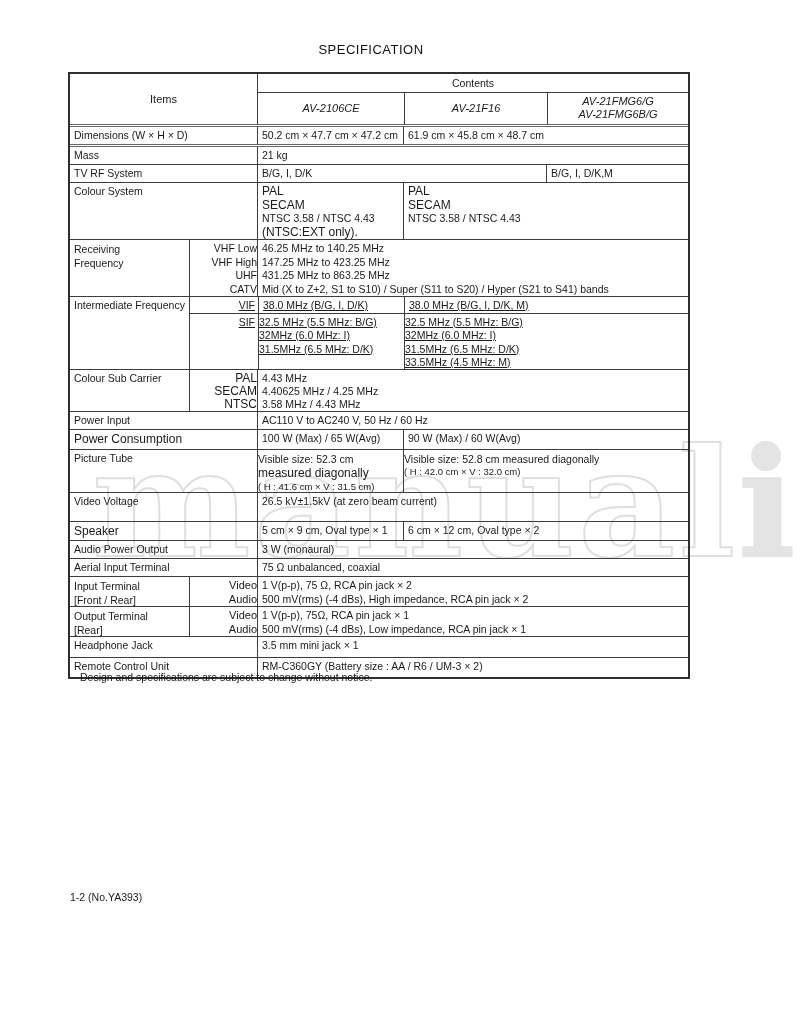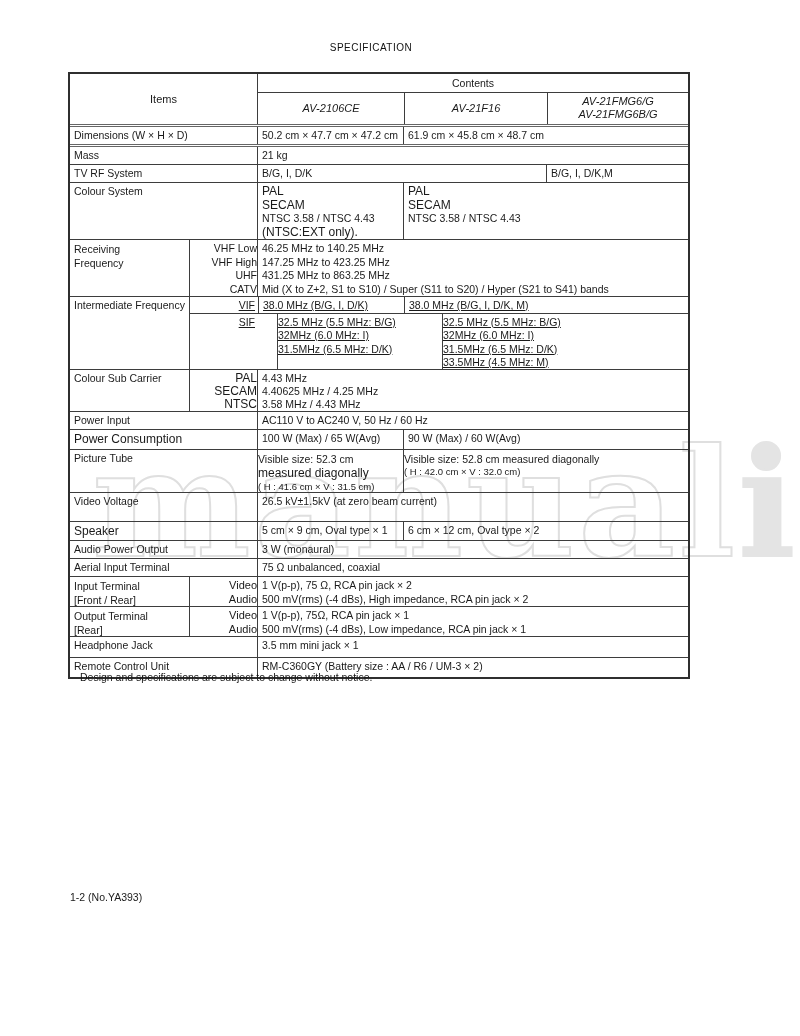--- a/index.html
+++ b/index.html
@@ -1,19 +1,19 @@
 <!DOCTYPE html>
 <html><head>
 <meta charset="utf-8">
 <style>
   html,body{margin:0;padding:0;background:#fff;}
   .page{position:relative;width:800px;height:1036px;background:#ffffff;overflow:hidden;
         font-family:"Liberation Sans","DejaVu Sans",sans-serif;color:#1a1a1a;}
   .title{position:absolute;left:68px;top:42px;width:606px;text-align:center;
-         font-size:10px;letter-spacing:0.5px;color:#111;}
+         font-size:13px;letter-spacing:0.5px;color:#111;}
   
   .wm{position:absolute;left:92px;top:423px;width:640px;z-index:0;
       font-family:"DejaVu Serif","Liberation Serif",serif;font-weight:bold;
       font-size:150px;line-height:160px;letter-spacing:3px;white-space:nowrap;
       color:#ffffff;-webkit-text-stroke:2px #dfdfdf;}
   .wm .fill{color:#e4e4e4;-webkit-text-stroke:2px #e4e4e4;}
   
   .spec-table{position:absolute;left:68px;top:72px;width:622px;z-index:1;
               border:2px solid #2f2f2f;box-sizing:border-box;font-size:10.5px;}
   .row{display:flex;border-bottom:1px solid #3d3d3d;box-sizing:border-box;background:transparent;}
@@ -117,21 +117,21 @@
     </div>
 
     <div class="row h73">
       <div class="cell w-lab">Intermediate Frequency</div>
       <div class="cell fx col bl" style="padding:0;text-decoration:underline;">
         <div class="row h17">
           <div class="cell w-sub">VIF</div>
           <div class="cell ln bl" style="width:146px;flex:none;">38.0 MHz (B/G, I, D/K)</div>
           <div class="cell fx ln bl">38.0 MHz (B/G, I, D/K, M)</div>
         </div>
-        <div class="row h56" style="border-bottom:none;gap:19px;">
+        <div class="row h56" style="border-bottom:none;">
           <div class="cell w-sub">SIF</div>
           <div class="cell col bl" style="width:146px;flex:none;padding-top:2px;">
             <div class="ln">32.5 MHz (5.5 MHz: B/G)</div>
             <div class="ln">32MHz (6.0 MHz: I)</div>
             <div class="ln">31.5MHz (6.5 MHz: D/K)</div>
           </div>
           <div class="cell fx col bl" style="padding-top:2px;">
             <div class="ln">32.5 MHz (5.5 MHz: B/G)</div>
             <div class="ln">32MHz (6.0 MHz: I)</div>
             <div class="ln">31.5MHz (6.5 MHz: D/K)</div>

